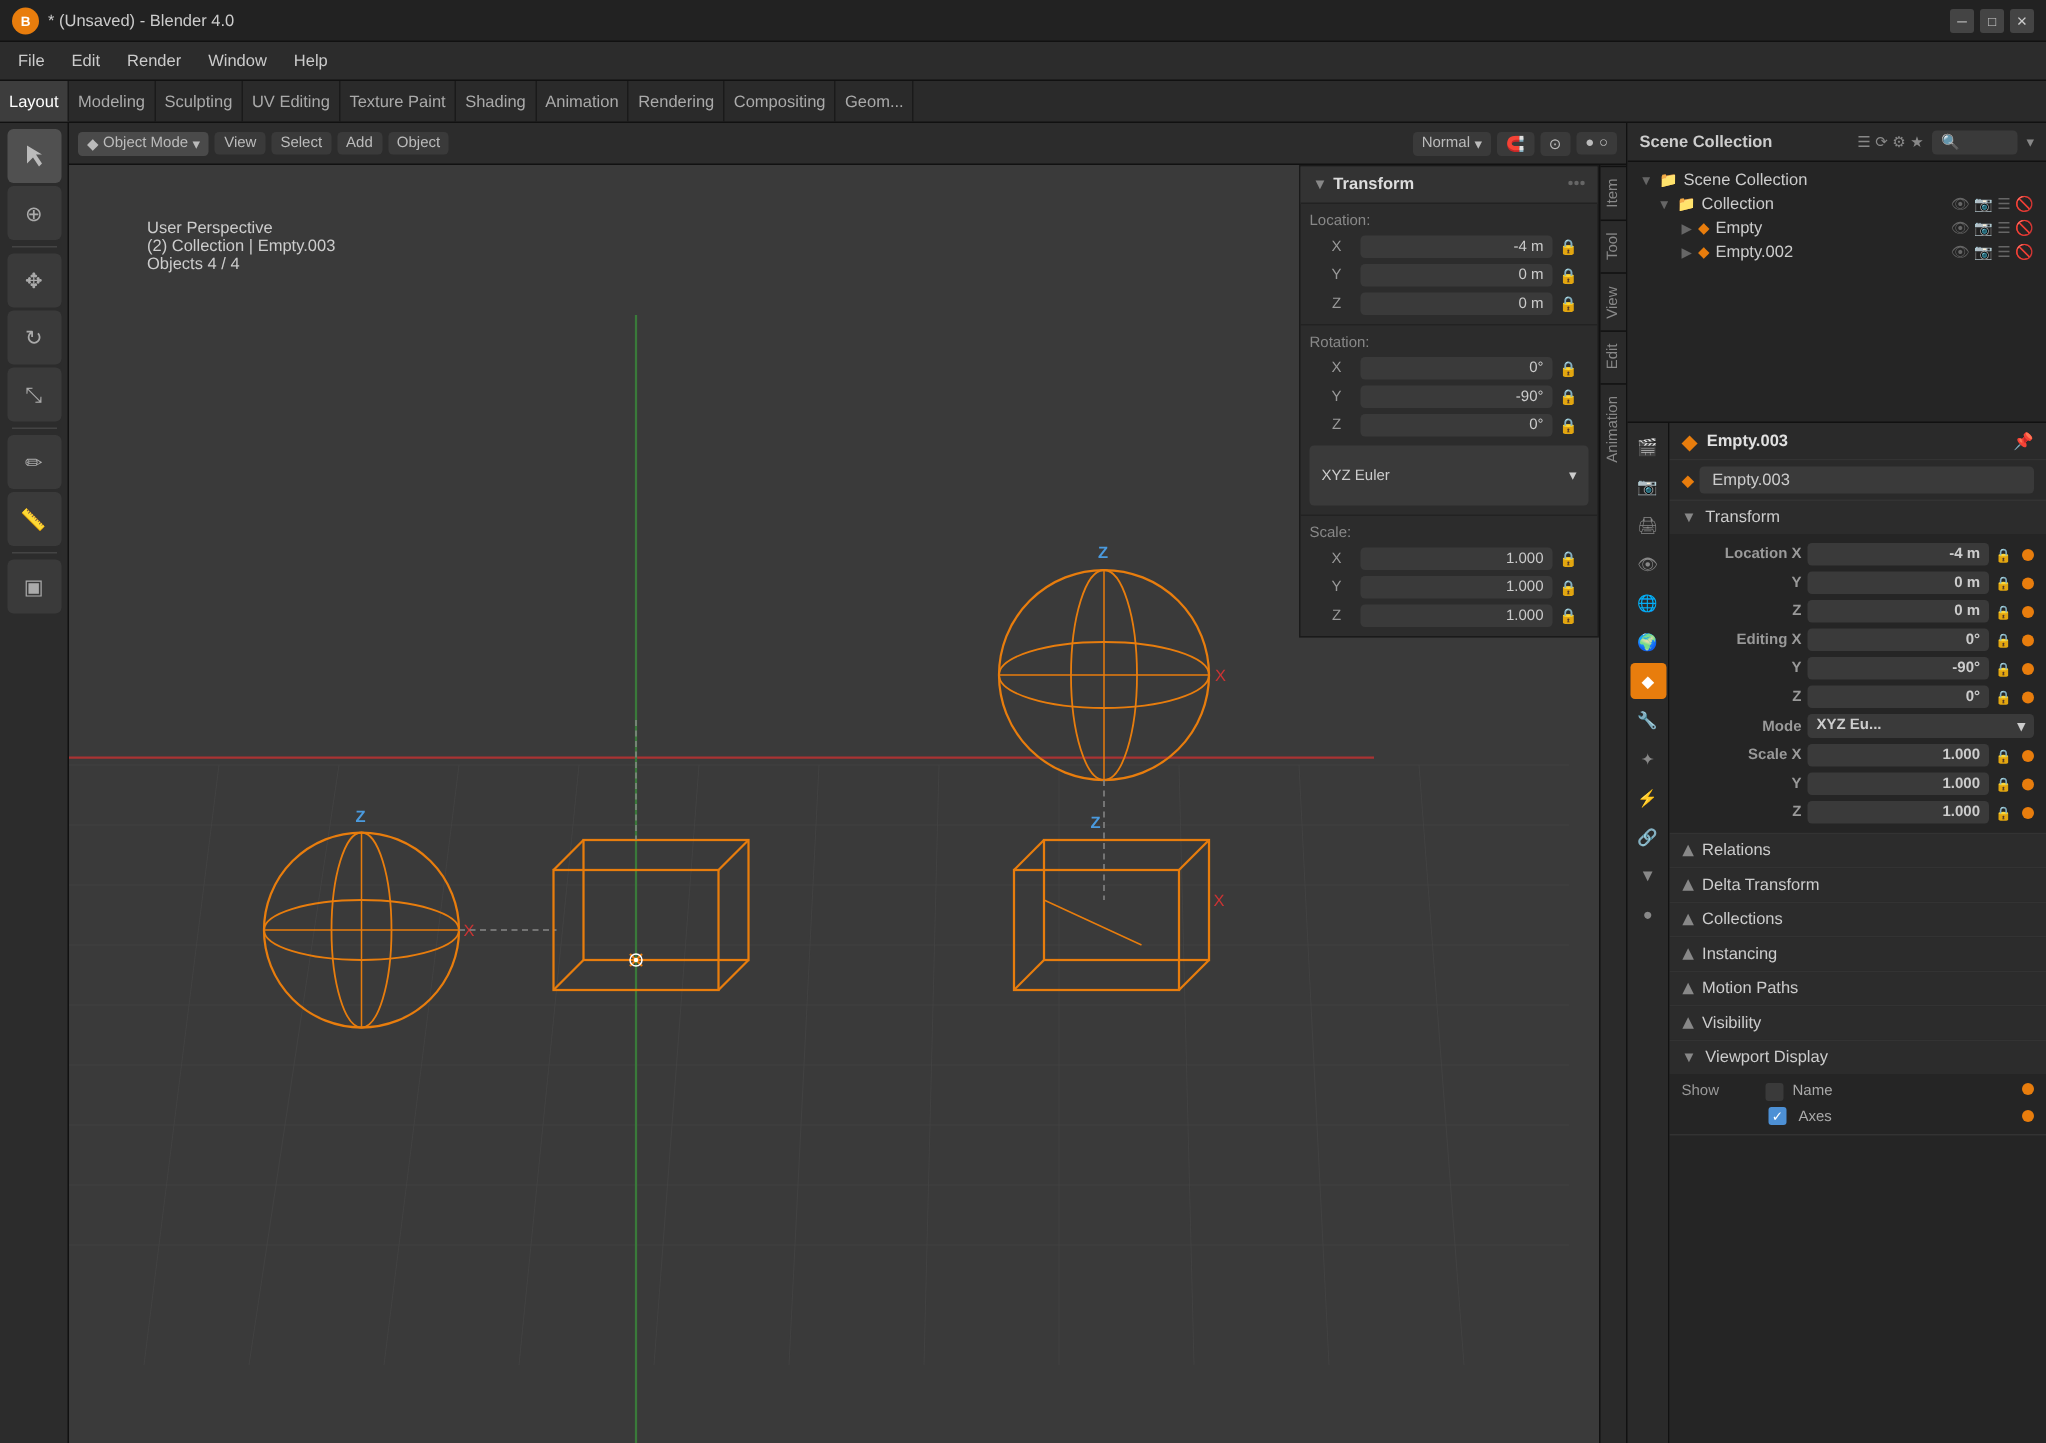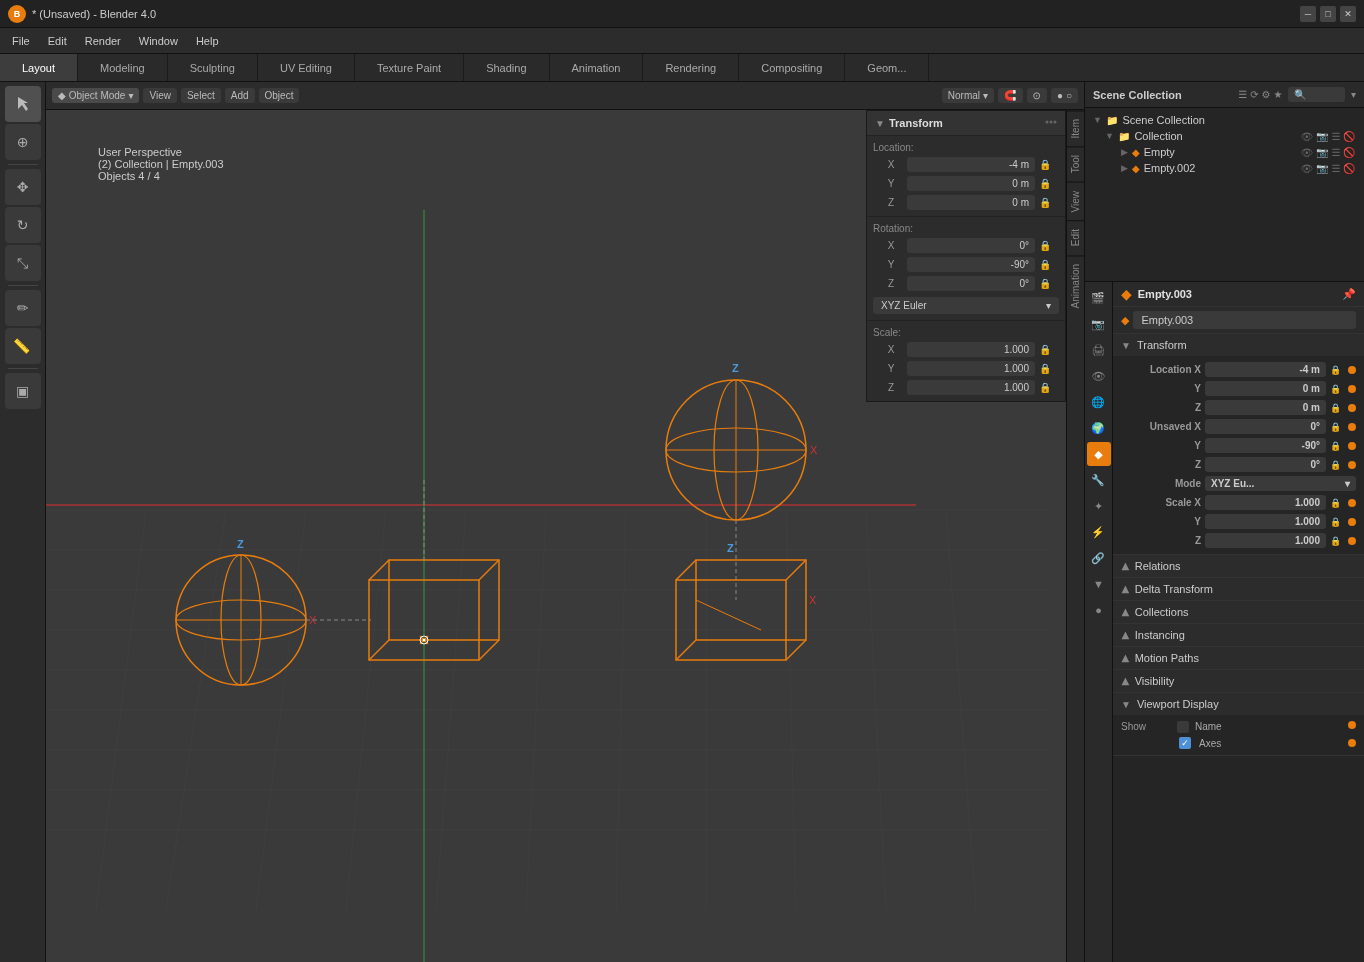--- a/index.html
+++ b/index.html
@@ -71,21 +71,21 @@
 
     
     #workspace-tabs {
       height: 28px;
       background: #2a2a2a;
       display: flex;
       align-items: stretch;
       border-bottom: 1px solid #111;
     }
     .ws-tab {
-      padding: 0 22px;
+      padding: 0 6px;
       display: flex; align-items: center;
       font-size: 11px;
       color: #aaa;
       cursor: pointer;
       border-right: 1px solid #1a1a1a;
     }
     .ws-tab.active {
       background: #3d3d3d;
       color: #fff;
     }
@@ -218,21 +218,21 @@
       font-size: 10px;
       display: flex; align-items: center; justify-content: center;
     }
     .dropdown-row {
       padding: 2px 6px;
     }
     .dropdown-btn {
       width: 100%;
       background: #3a3a3a;
       border-radius: 3px;
-      padding: 3px 8px;
+      padding: 14px 8px;
       font-size: 10px;
       color: #ccc;
       text-align: left;
       cursor: pointer;
       display: flex; justify-content: space-between; align-items: center;
     }
 
     
     #right-panel {
       width: 280px;
@@ -858,21 +858,21 @@
             </div>
 
             <div class="prop-field-row">
               <span class="field-label" style="padding-left:12px;">Z</span>
               <span class="field-value">0 m</span>
               <span class="field-lock">🔒</span>
               <div class="field-dot"></div>
             </div>
 
             <div class="prop-field-row">
-              <span class="field-label">Unsaved X</span>
+              <span class="field-label">Editing X</span>
               <span class="field-value">0°</span>
               <span class="field-lock">🔒</span>
               <div class="field-dot"></div>
             </div>
 
             <div class="prop-field-row">
               <span class="field-label" style="padding-left:12px;">Y</span>
               <span class="field-value">-90°</span>
               <span class="field-lock">🔒</span>
               <div class="field-dot"></div>

